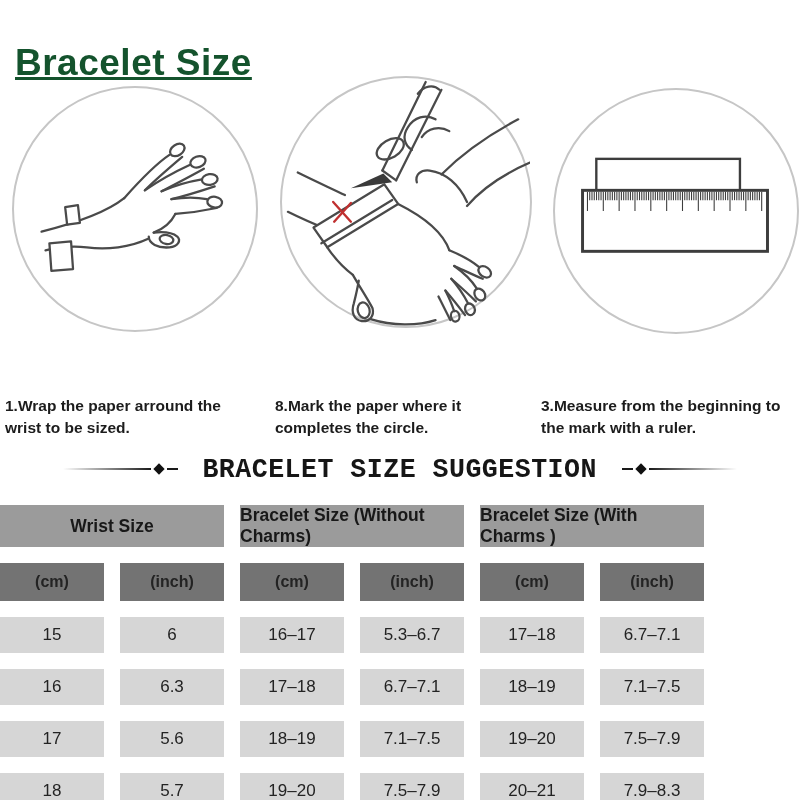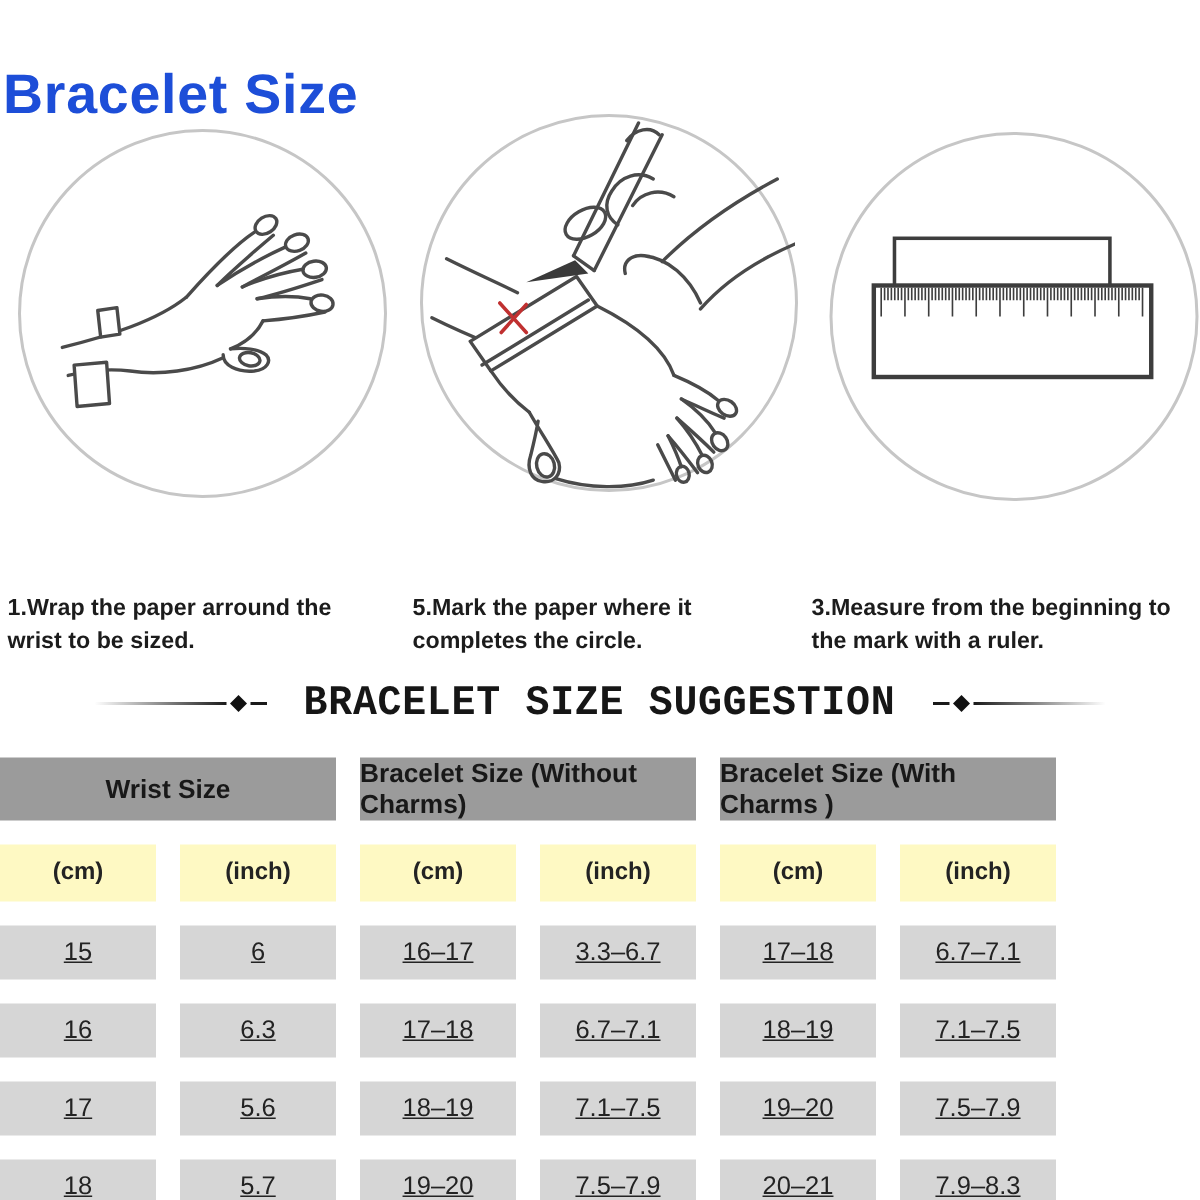--- a/index.html
+++ b/index.html
@@ -4,23 +4,24 @@
 <style>
   * { margin: 0; padding: 0; box-sizing: border-box; }
   body { background: #fff; font-family: "Liberation Sans", sans-serif; }
   .stage {
     position: relative; width: 800px; height: 800px;
     background: #ffffff; overflow: hidden; color: #222;
   }
 
   
   .page-title {
-    position: absolute; left: 2px; top: 42px;
-    font-size: 37px; font-weight: 700; color: #1d4ed8;
+    position: absolute; left: 15px; top: 42px;
+    font-size: 37px; font-weight: 700; color: #14532d;
     letter-spacing: 0.5px;
+    text-decoration: underline;
   }
 
   
   .step-circle {
     position: absolute; border: 2px solid #c6c6c6; border-radius: 50%;
     background: #fff;
   }
   .step-circle svg { position: absolute; left: 0; top: 0; width: 100%; height: 100%; }
   #circle1 { left: 12px;  top: 86px; width: 246px; height: 246px; }
   #circle2 { left: 280px; top: 76px; width: 252px; height: 252px; }
@@ -62,22 +63,22 @@
   }
   .cell {
     display: flex; align-items: center; justify-content: center;
     font-size: 17px; color: #232323;
   }
   .cell.group {
     grid-column: span 2;
     background: #9b9b9b; color: #181818;
     font-weight: 600; font-size: 17.5px;
   }
-  .cell.unit { background: #fef9c3; font-weight: 600; font-size: 16px; }
-  .cell.body { background: #d6d6d6; font-weight: 500; text-decoration: underline; }
+  .cell.unit { background: #737373; font-weight: 600; font-size: 16px; }
+  .cell.body { background: #d6d6d6; font-weight: 500; }
 </style>
 </head>
 <body>
 
 <div class="stage">
 
   <div class="page-title">Bracelet Size</div>
 
   <div class="step-circle" id="circle1">
     <svg viewBox="0 0 246 246">
@@ -243,21 +244,21 @@
           </g>
       </g>
     </svg>
   </div>
 
   <div class="step-caption" id="caption1">
     <div>1.Wrap the paper arround the</div>
     <div>wrist to be sized.</div>
   </div>
   <div class="step-caption" id="caption2">
-    <div>5.Mark the paper where it</div>
+    <div>8.Mark the paper where it</div>
     <div>completes the circle.</div>
   </div>
   <div class="step-caption" id="caption3">
     <div>3.Measure from the beginning to</div>
     <div>the mark with a ruler.</div>
   </div>
 
   <div class="suggestion-heading">
     <span class="ornament left">
       <span class="orn-line-long"></span>
@@ -279,21 +280,21 @@
     <div class="cell unit">(cm)</div>
     <div class="cell unit">(inch)</div>
     <div class="cell unit">(cm)</div>
     <div class="cell unit">(inch)</div>
     <div class="cell unit">(cm)</div>
     <div class="cell unit">(inch)</div>
 
   <div class="cell body">15</div>
       <div class="cell body">6</div>
       <div class="cell body">16–17</div>
-      <div class="cell body">3.3–6.7</div>
+      <div class="cell body">5.3–6.7</div>
       <div class="cell body">17–18</div>
       <div class="cell body">6.7–7.1</div>
       <div class="cell body">16</div>
       <div class="cell body">6.3</div>
       <div class="cell body">17–18</div>
       <div class="cell body">6.7–7.1</div>
       <div class="cell body">18–19</div>
       <div class="cell body">7.1–7.5</div>
       <div class="cell body">17</div>
       <div class="cell body">5.6</div>

